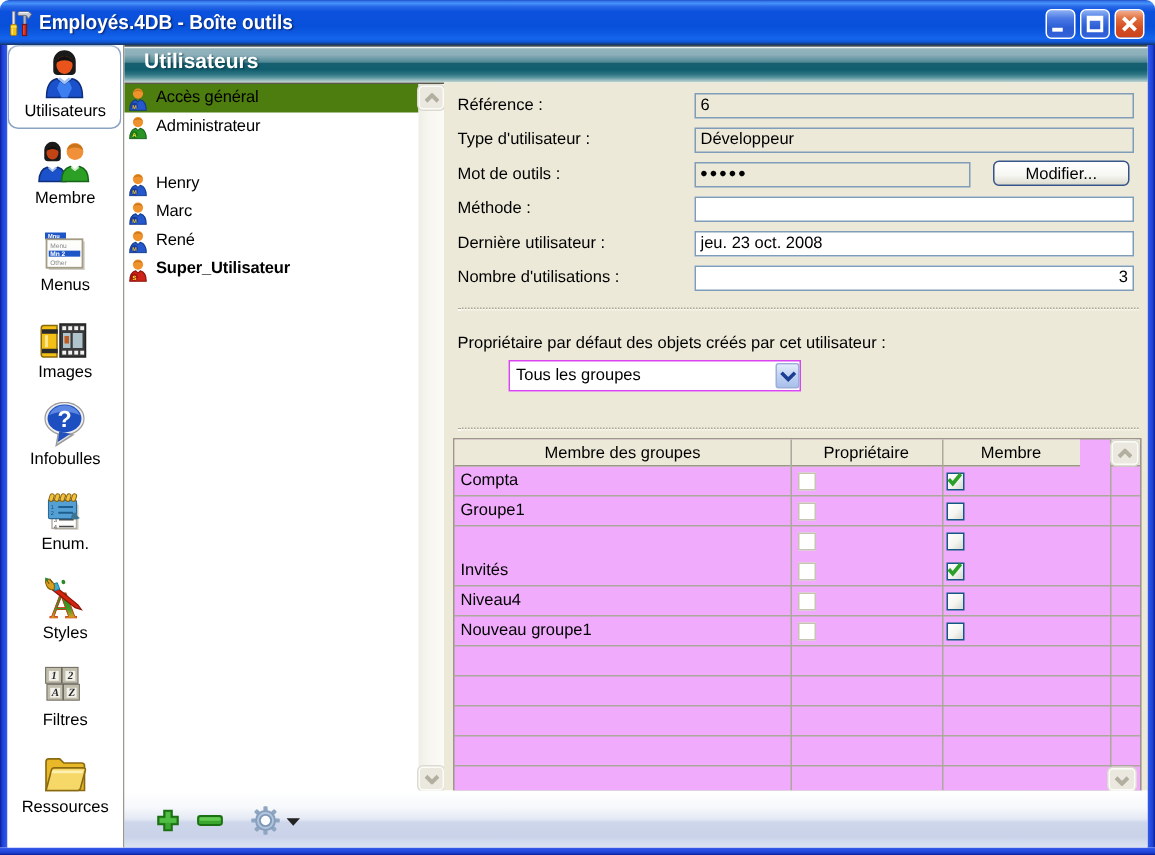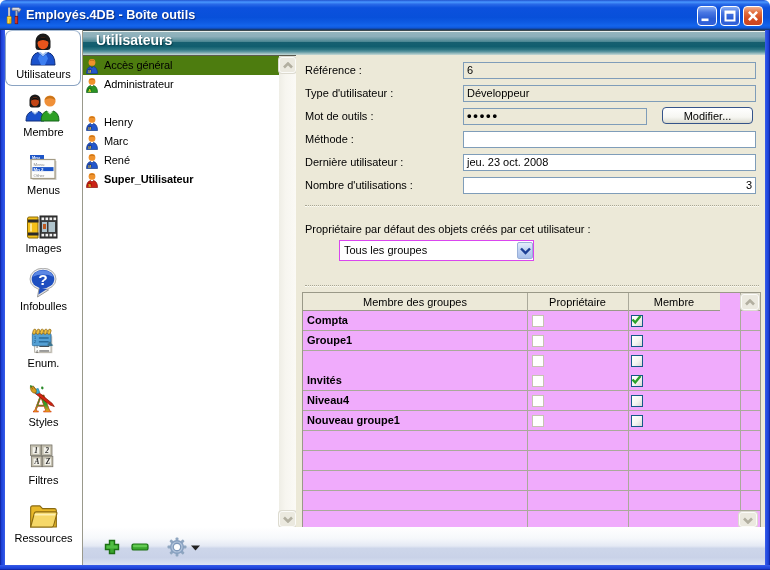--- a/index.html
+++ b/index.html
@@ -41,21 +41,21 @@
 .fdis{background:#ece9d8;}
 .groove{left:9px;width:454px;height:2px;border-top:1px dotted #a8a694;border-bottom:1px dotted #fdfdf6;}
 
 #combo{left:43px;top:185px;width:195px;height:21px;border:1px solid #d946ef;background:#fff;}
 #combotxt{left:4px;top:0;line-height:19px;font-size:11px;}
 #combobtn{left:177px;top:1px;width:16px;height:17px;border-radius:2px;
  background:linear-gradient(180deg,#e4ecfb 0%,#c0d2f2 50%,#a8c0ea 100%);border:1px solid #9ab0d8;}
 
 #tbl{left:6px;top:237px;width:459px;height:236px;border:1px solid #9a9988;background:#f0abfc;}
 .th{top:0;height:18px;background:#ece9d8;border-bottom:1px solid #9a9988;font-size:11px;text-align:center;line-height:18px;}
-.trow{left:0;width:457px;height:20px;border-bottom:1px solid #aaa99a;font-size:11px;line-height:19px;font-weight:bold;}
+.trow{left:0;width:457px;height:20px;border-bottom:1px solid #aaa99a;font-size:11px;line-height:19px;}
 .vline{top:0;width:1px;height:234px;background:#aaa99a;}
 .cbd{width:12px;height:12px;border:1px solid #c6c4b2;background:#fff;}
 .cbe{width:12px;height:12px;border:1.5px solid #155887;background:linear-gradient(135deg,#ffffff 0%,#f4f4f0 55%,#d8d8d0 100%);}
 
 #botbar{left:83px;top:527px;width:682px;height:38px;
  background:linear-gradient(180deg,#ffffff 0%,#f6f8fb 30%,#e4e9f4 50%,#cdd6ea 56%,#c9d2e8 80%,#d6def0 94%,#dde3f2 100%);}
 </style>
 </head>
 <body>
 <div id="win">

